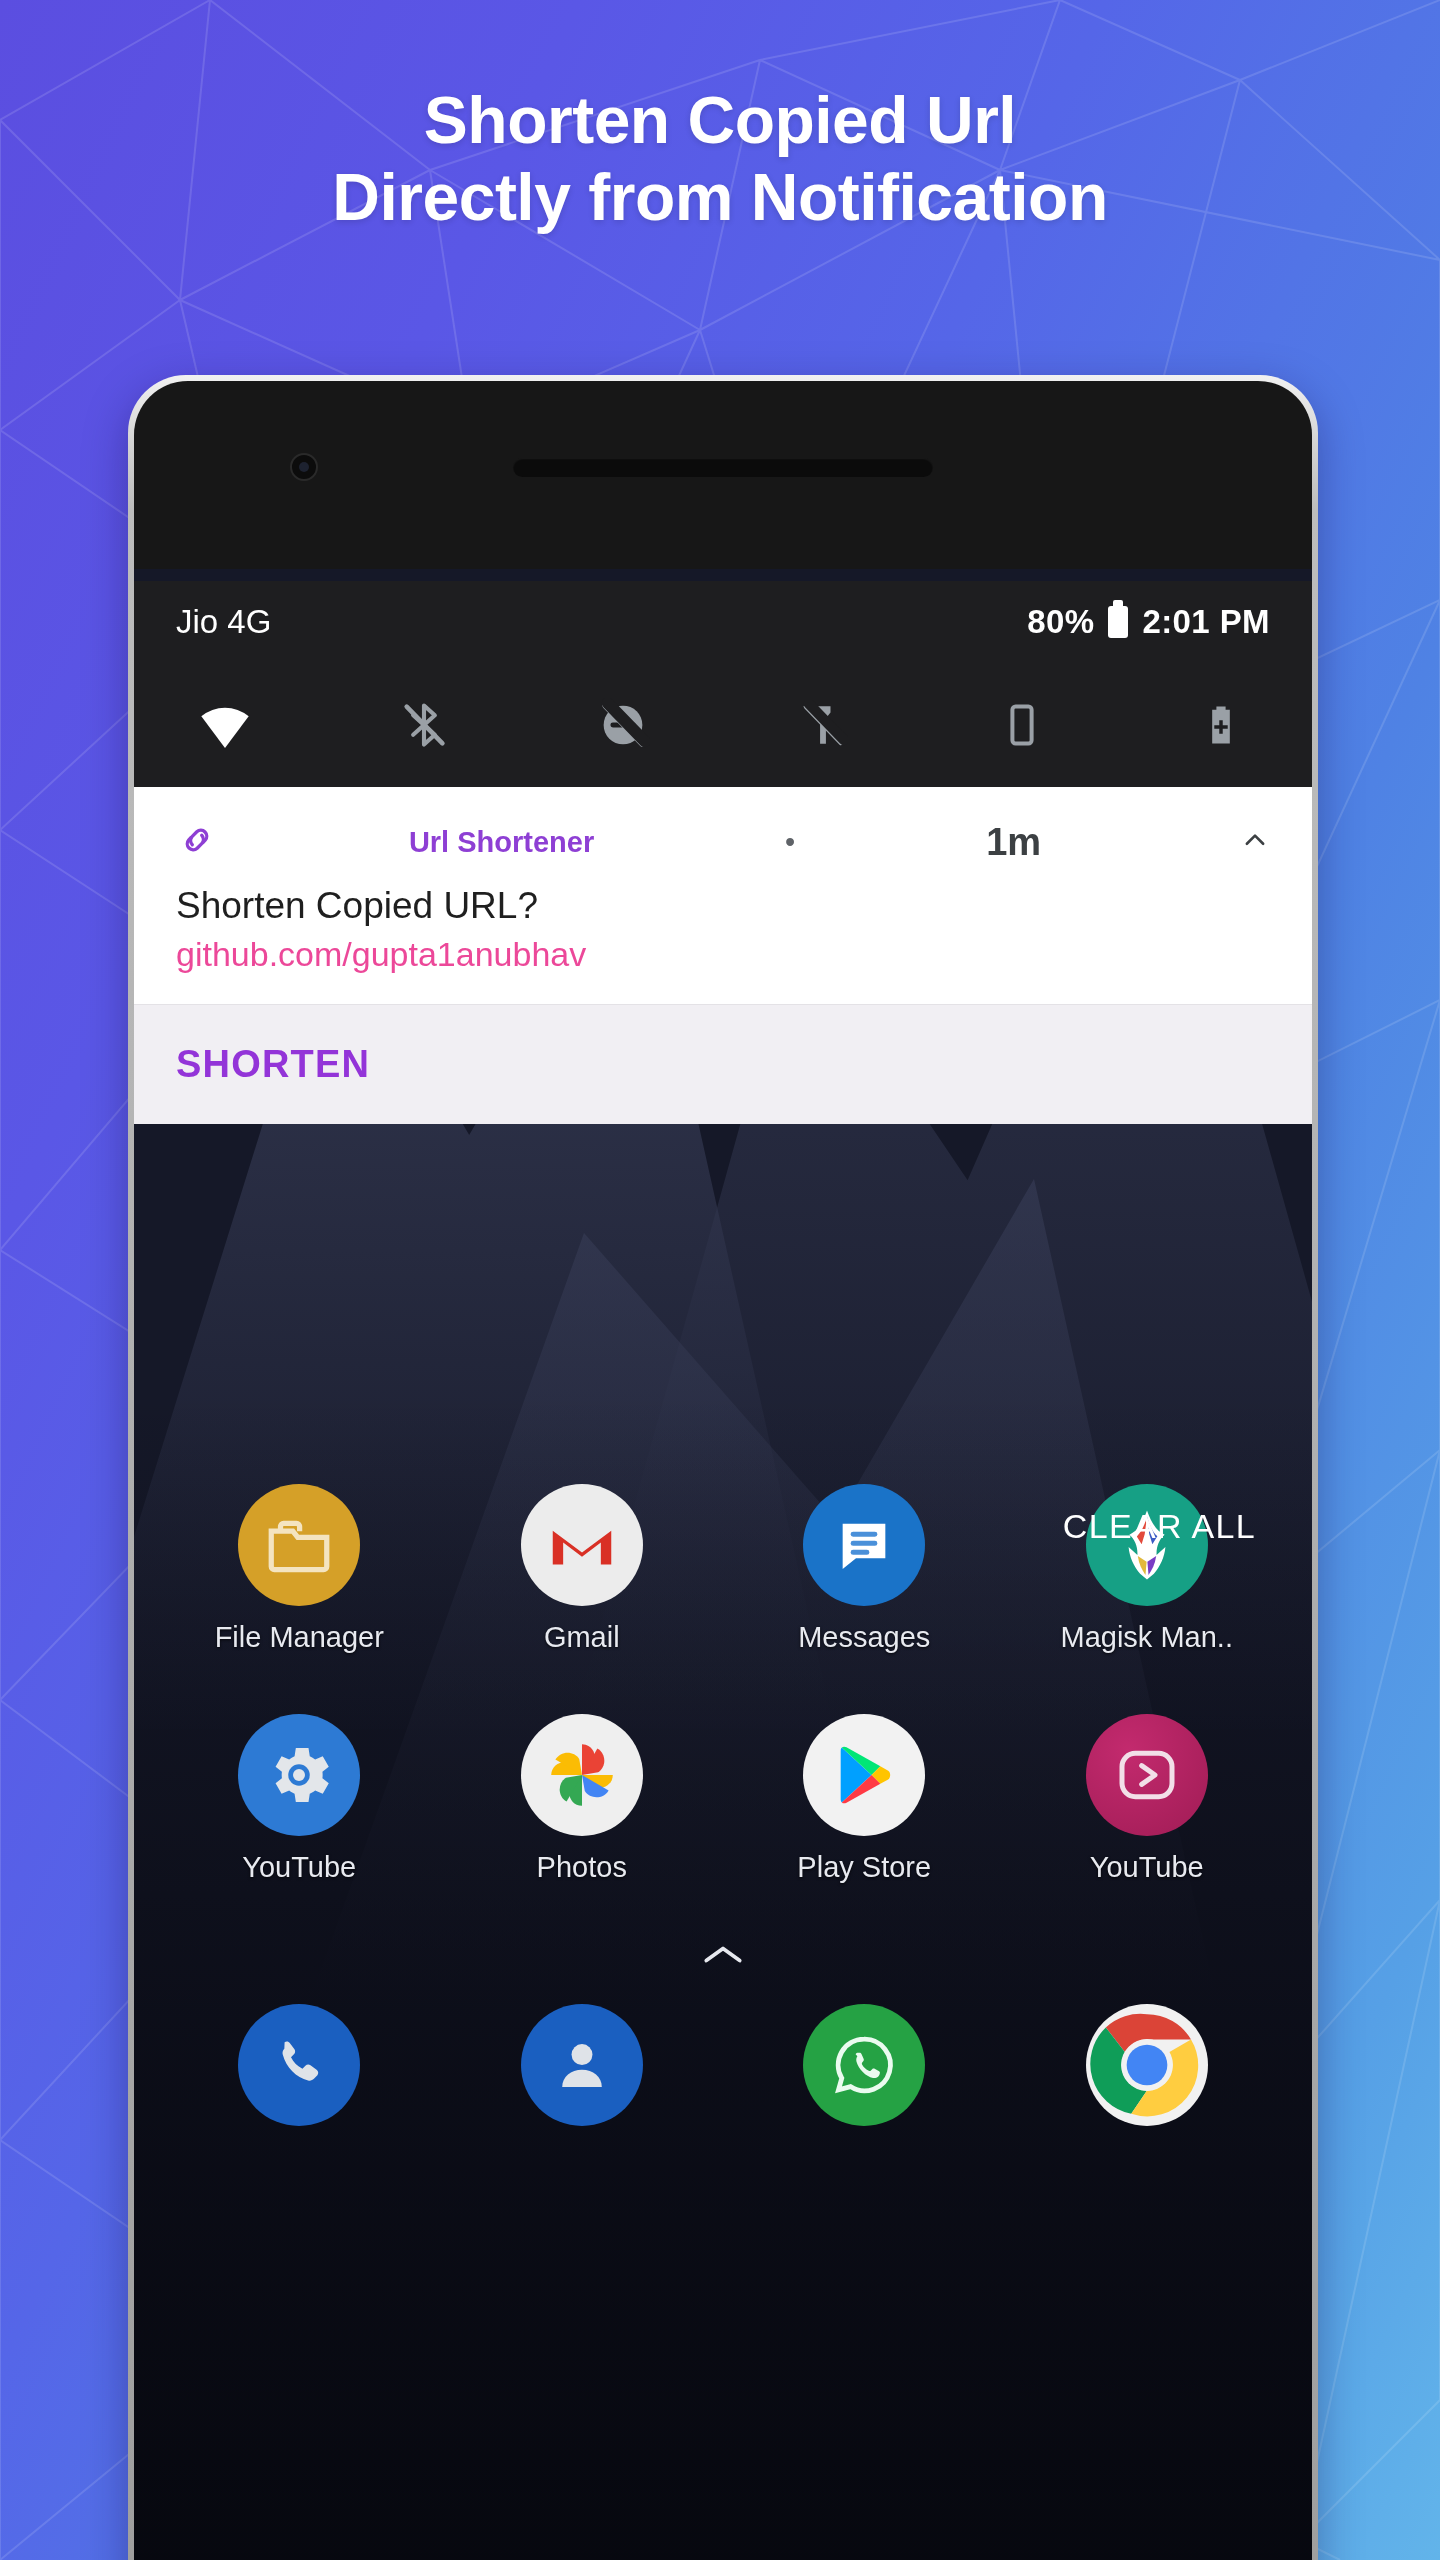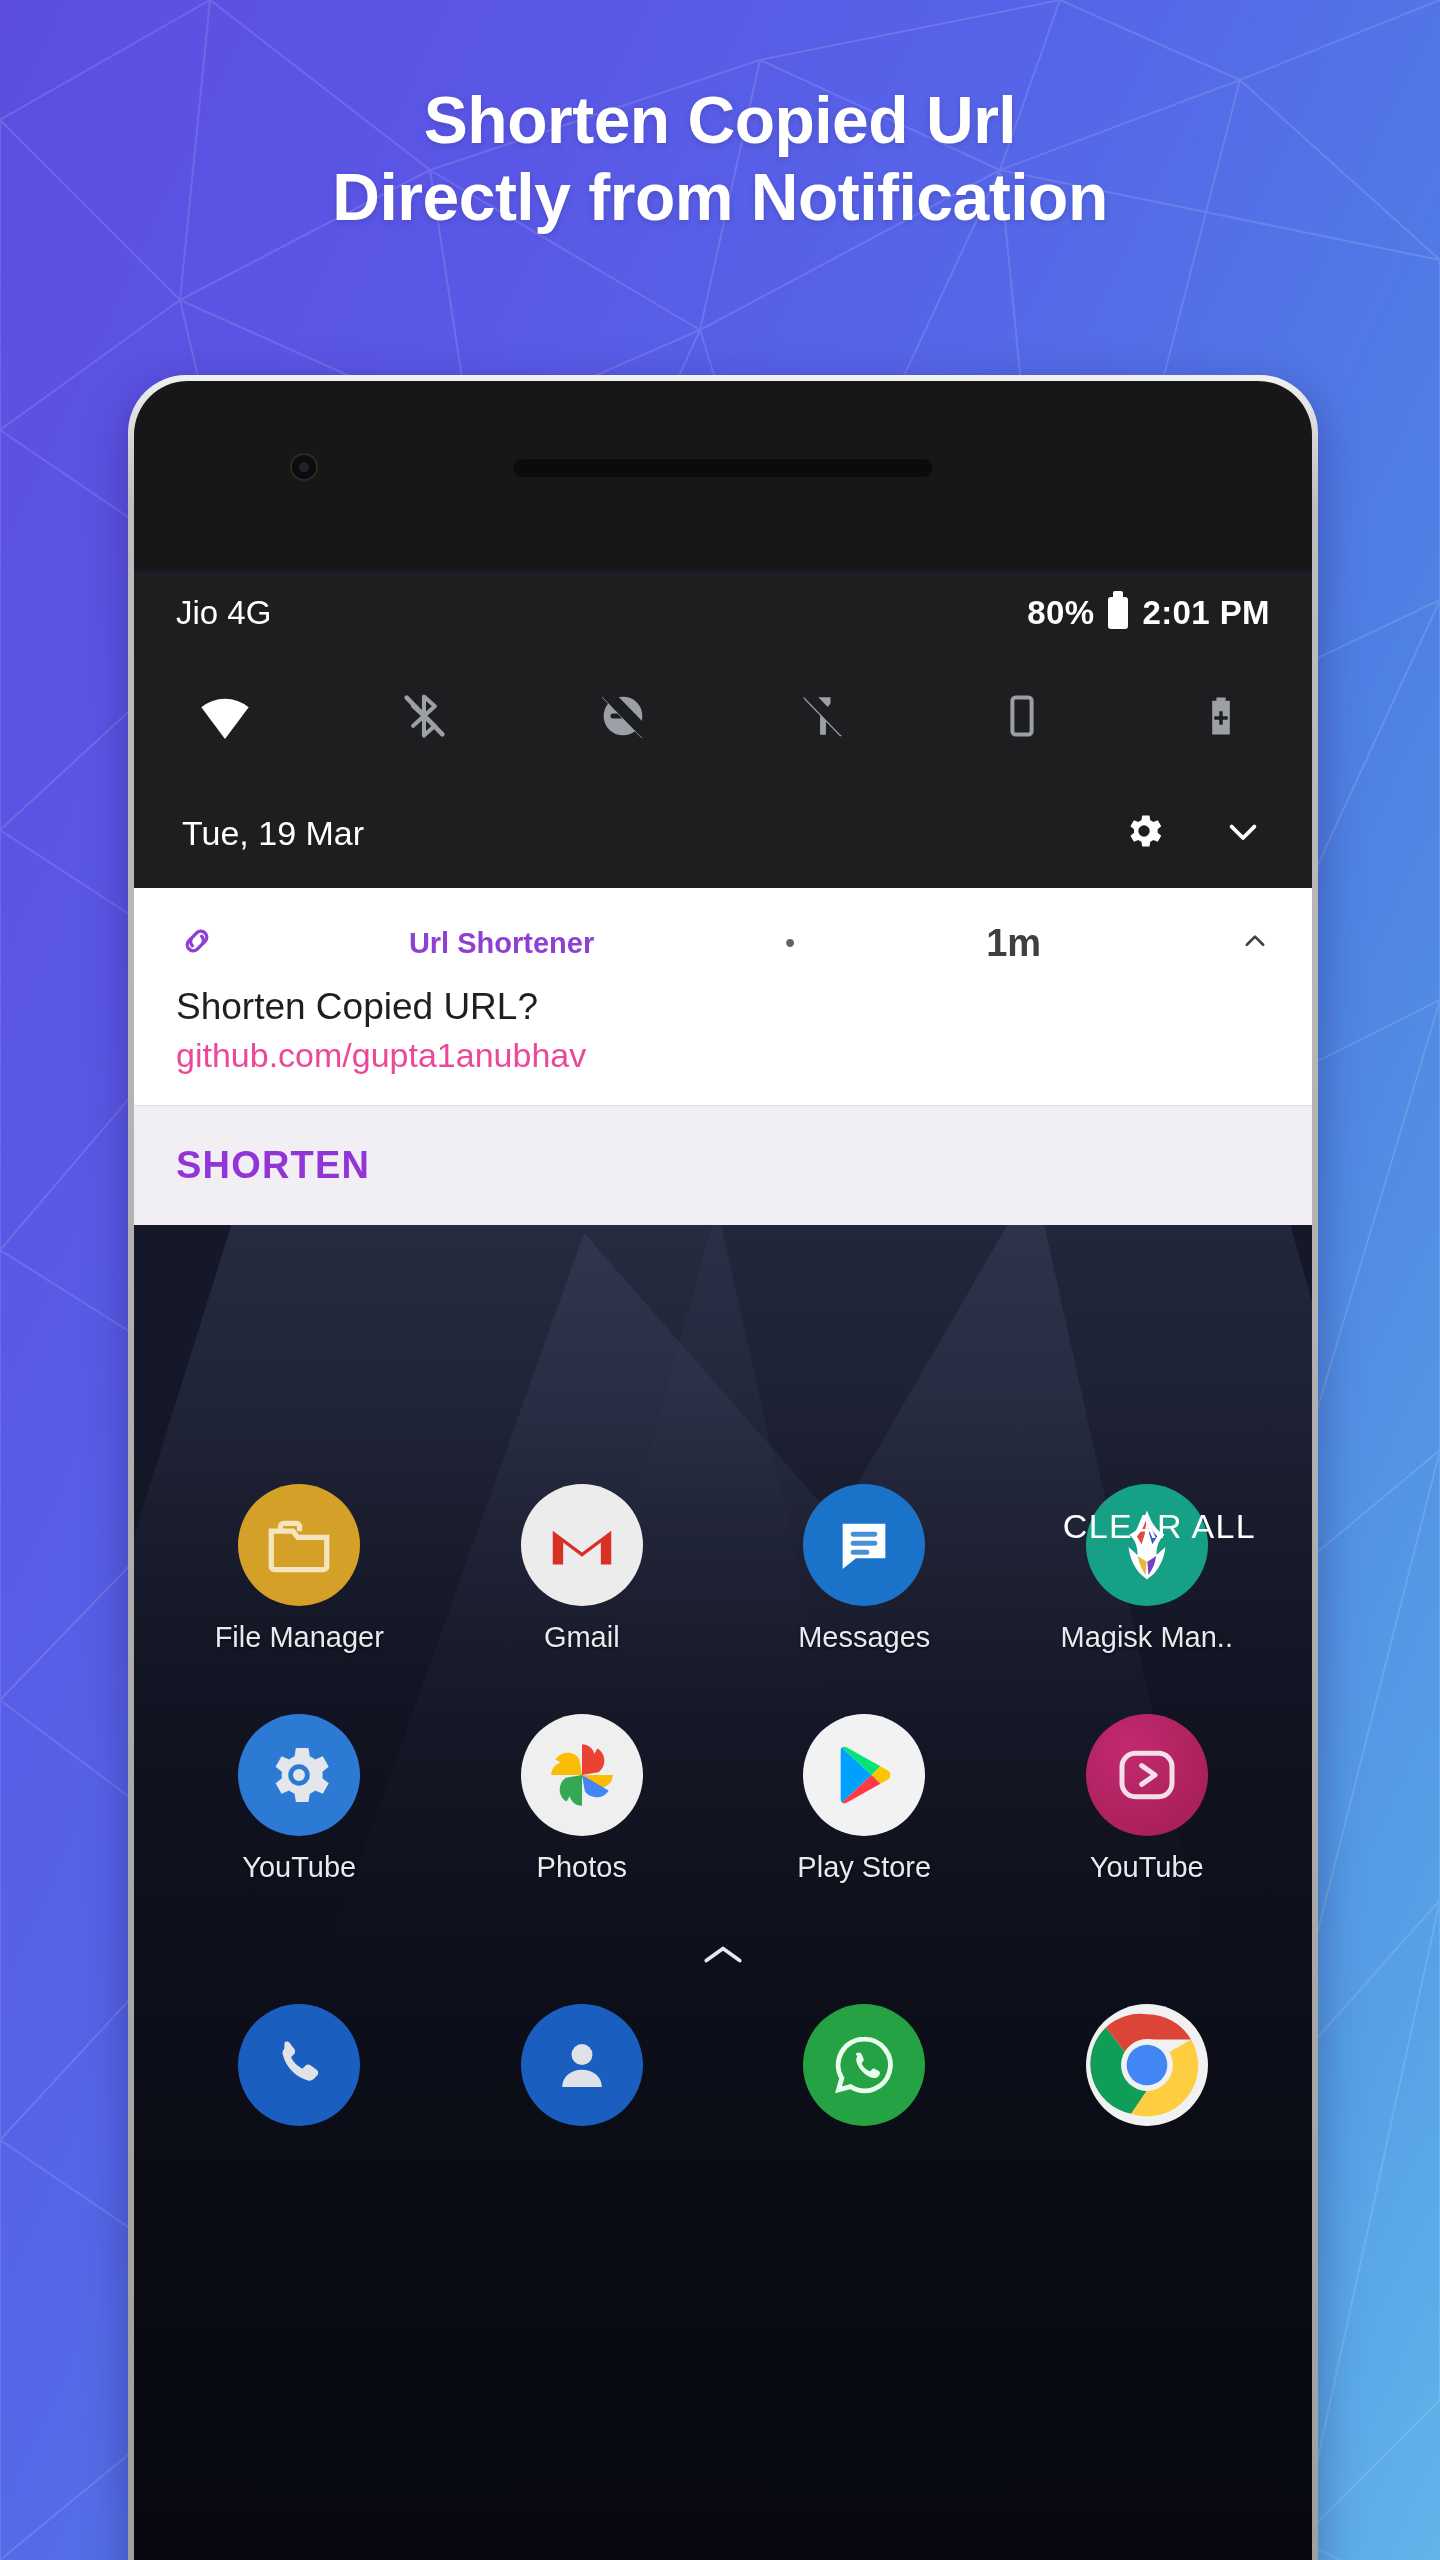--- a/index.html
+++ b/index.html
@@ -134,21 +134,21 @@
   }
   #wall-dark {
     position: absolute;
     inset: 0;
     background: linear-gradient(180deg, rgba(8,9,18,0) 40%, rgba(7,8,16,.7) 74%, rgba(5,6,12,.93) 100%);
   }
 
   
   #shade {
     position: absolute;
-    left: 0; top: 3px; right: 0;
+    left: 0; top: 12px; right: 0;
     background: #1e1e20;
     z-index: 4;
   }
   #statusbar {
     display: flex;
     align-items: center;
     height: 82px;
     padding: 0 42px;
     color: #ffffff;
     font-size: 33px;
@@ -534,36 +534,20 @@
               </svg>
             </div>
             <div class="qs-tile">
               <svg width="46" height="46" viewBox="0 0 24 24">
                 <path d="M9.6 2.4h4.8v1.6h2.2v17.6H7.4V4h2.2z" fill="#9aa0a6"></path>
                 <path d="M11.1 9.5h1.8v2.6h2.6v1.8h-2.6v2.6h-1.8v-2.6H8.5v-1.8h2.6z" fill="#1e1e20"></path>
               </svg>
             </div>
           </div>
 
-          <div id="date-row">
-            <div id="date-text">Tue, 19 Mar</div>
-            <div id="date-actions">
-              <span>
-                <svg width="44" height="44" viewBox="0 0 24 24" fill="#ffffff">
-                  <path d="M19.4 13a7.6 7.6 0 0 0 0-2l2-1.6-1.9-3.3-2.4 1a7.5 7.5 0 0 0-1.7-1l-.4-2.6H11l-.4 2.6a7.5 7.5 0 0 0-1.7 1l-2.4-1L4.6 9.4 6.6 11a7.6 7.6 0 0 0 0 2l-2 1.6 1.9 3.3 2.4-1c.5.4 1.1.8 1.7 1l.4 2.6h4l.4-2.6c.6-.2 1.2-.6 1.7-1l2.4 1 1.9-3.3z"></path>
-                  <circle cx="12" cy="12" r="3.1" fill="#1e1e20"></circle>
-                </svg>
-              </span>
-              <span>
-                <svg width="42" height="42" viewBox="0 0 24 24" fill="none" stroke="#ffffff" stroke-width="2.2" stroke-linecap="round" stroke-linejoin="round">
-                  <path d="M5.5 9.5 12 16 18.5 9.5"></path>
-                </svg>
-              </span>
-            </div>
-          </div>
 
           <div id="notif-card">
             <div id="notif-main">
               <div id="notif-header">
                 <span>
                   <svg width="42" height="42" viewBox="0 0 24 24" fill="none" stroke="#8e3fd4" stroke-width="1.9" stroke-linecap="round" stroke-linejoin="round">
                     <path d="M9.3 14.7a3.4 3.4 0 0 1 0-4.8l2.6-2.6a3.4 3.4 0 0 1 4.8 4.8l-1.3 1.3"></path>
                     <path d="M14.7 9.3a3.4 3.4 0 0 1 0 4.8l-2.6 2.6a3.4 3.4 0 0 1-4.8-4.8l1.3-1.3"></path>
                   </svg>
                 </span>

